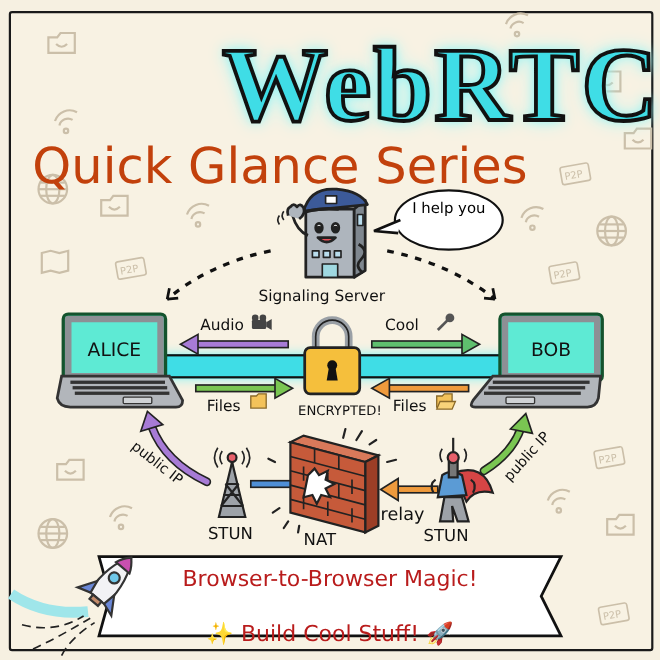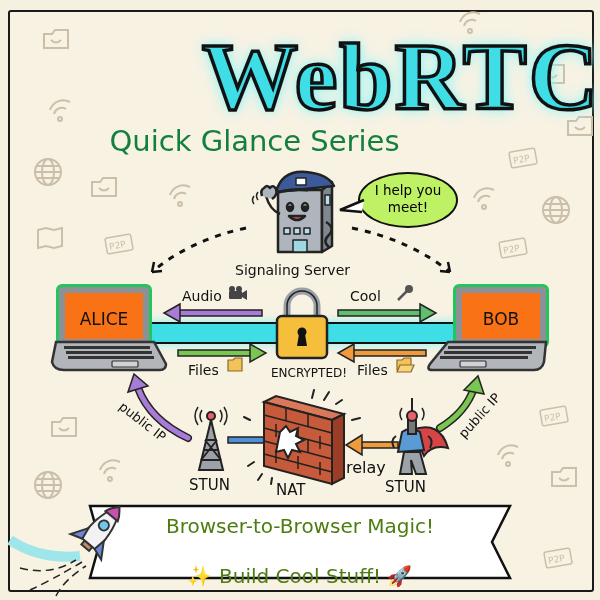--- a/index.html
+++ b/index.html
@@ -1,26 +1,26 @@
 <!DOCTYPE html>
 <html><head>
 <meta charset="utf-8">
 <style>
   html, body { margin:0; padding:0; }
   body { width:600px; height:600px; background:#f6f0e1; overflow:hidden; position:relative; font-family:"DejaVu Sans", sans-serif; }
   .frame { position:absolute; left:8px; top:10px; width:582px; height:578px; border:2.5px solid #1a1a1a; border-radius:3px; background:#f8f2e3; }
   .abs { position:absolute; }
   .title { position:absolute; left:0; width:600px; top:22px; text-align:right; font-family:Liberation Serif, serif; font-weight:bold; font-size:96px; line-height:110px; color:#3fdde6; letter-spacing:2px; -webkit-text-stroke:3.5px #111; text-shadow:0 0 10px #7ff3f5, 0 0 18px #aef7f8; }
-  .subtitle { position:absolute; left:0; width:509px; top:124px; text-align:center; font-size:29px; color:#15803d; font-family:"DejaVu Sans", sans-serif; }
+  .subtitle { position:absolute; left:0; width:509px; top:124px; text-align:center; font-size:45px; color:#c2410c; font-family:"DejaVu Sans", sans-serif; }
   .label { position:absolute; font-size:13.5px; color:#111; font-family:"DejaVu Sans", sans-serif; white-space:nowrap; }
-  .laptop-screen { position:absolute; background:#f97316; border:3px solid #22c55e; border-radius:6px; box-shadow:inset 0 0 0 6px #8d9095; }
+  .laptop-screen { position:absolute; background:#5eead4; border:3px solid #14532d; border-radius:6px; box-shadow:inset 0 0 0 6px #8d9095; }
   .laptop-text { position:absolute; width:100%; text-align:center; top:22px; font-size:17px; color:#111; }
   .tube { position:absolute; left:146px; top:322px; width:312px; height:18px; background:#3fdde6; border-top:2.5px solid #111; border-bottom:2.5px solid #111; box-shadow:0 0 10px #7ff3f5; }
-  .banner-text { position:absolute; width:100%; text-align:center; font-size:20px; color:#4d7c0f; }
-  .bubble { position:absolute; left:358px; top:172px; width:96px; height:52px; background:#bef264; border:2.5px solid #111; border-radius:50%; text-align:center; }
+  .banner-text { position:absolute; width:100%; text-align:center; font-size:20px; color:#b91c1c; }
+  .bubble { position:absolute; left:358px; top:172px; width:96px; height:52px; background:#ffffff; border:2.5px solid #111; border-radius:50%; text-align:center; }
   .bubble span { display:block; font-size:13.5px; line-height:17px; }
 </style>
 </head>
 <body>
 
 <div class="frame"></div>
 
 <svg class="abs" style="left:0;top:0" width="600" height="600">
   <g fill="none" stroke="#cbbfa9" stroke-width="2">
 
@@ -153,21 +153,20 @@
 
     <path d="M280,214 q-10,-4 -14,-18" fill="none"></path>
     <path d="M262,196 q-2,-6 2,-8 q3,-4 6,0 q3,-4 6,1 q2,6 -4,10" fill="#aeb5bd"></path>
     <path d="M326,222 q10,6 2,14 q-6,6 2,12" fill="none"></path>
   </g>
   <path d="M254,196 q-3,4 0,8 M258,192 q-3,4 0,8" stroke="#222" stroke-width="1.5" fill="none"></path>
 </svg>
 
 <div class="bubble">
   <span style="margin-top:8px">I help you</span>
-  <span>meet!</span>
 </div>
 <svg class="abs" style="left:338px;top:198px" width="28" height="20">
   <path d="M26,2 L2,12 L24,14" fill="#fff" stroke="#111" stroke-width="2.5"></path>
 </svg>
 
 <div class="label" style="left:235px;top:262px;font-size:14px">Signaling Server</div>
 
 <div class="tube"></div>
 
 <div class="abs" style="left:56px;top:284px;width:96px;height:64px">

